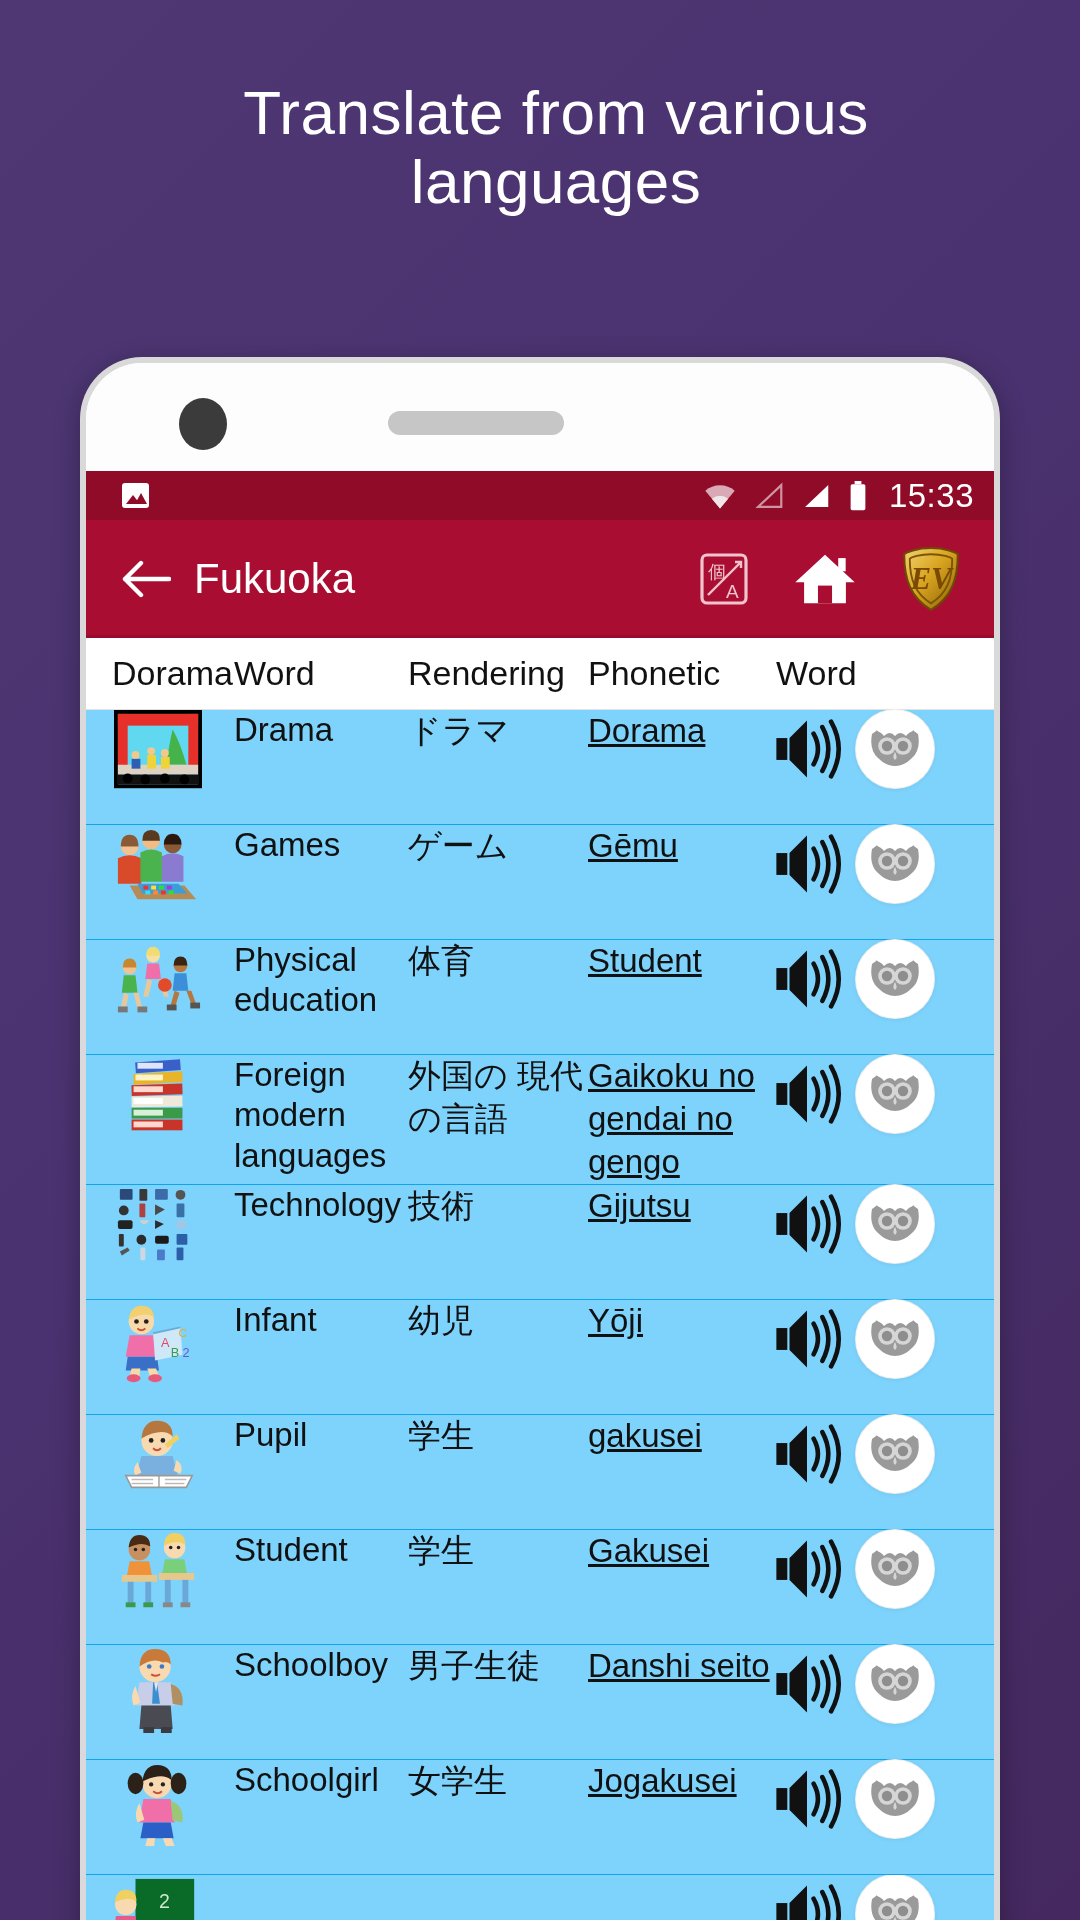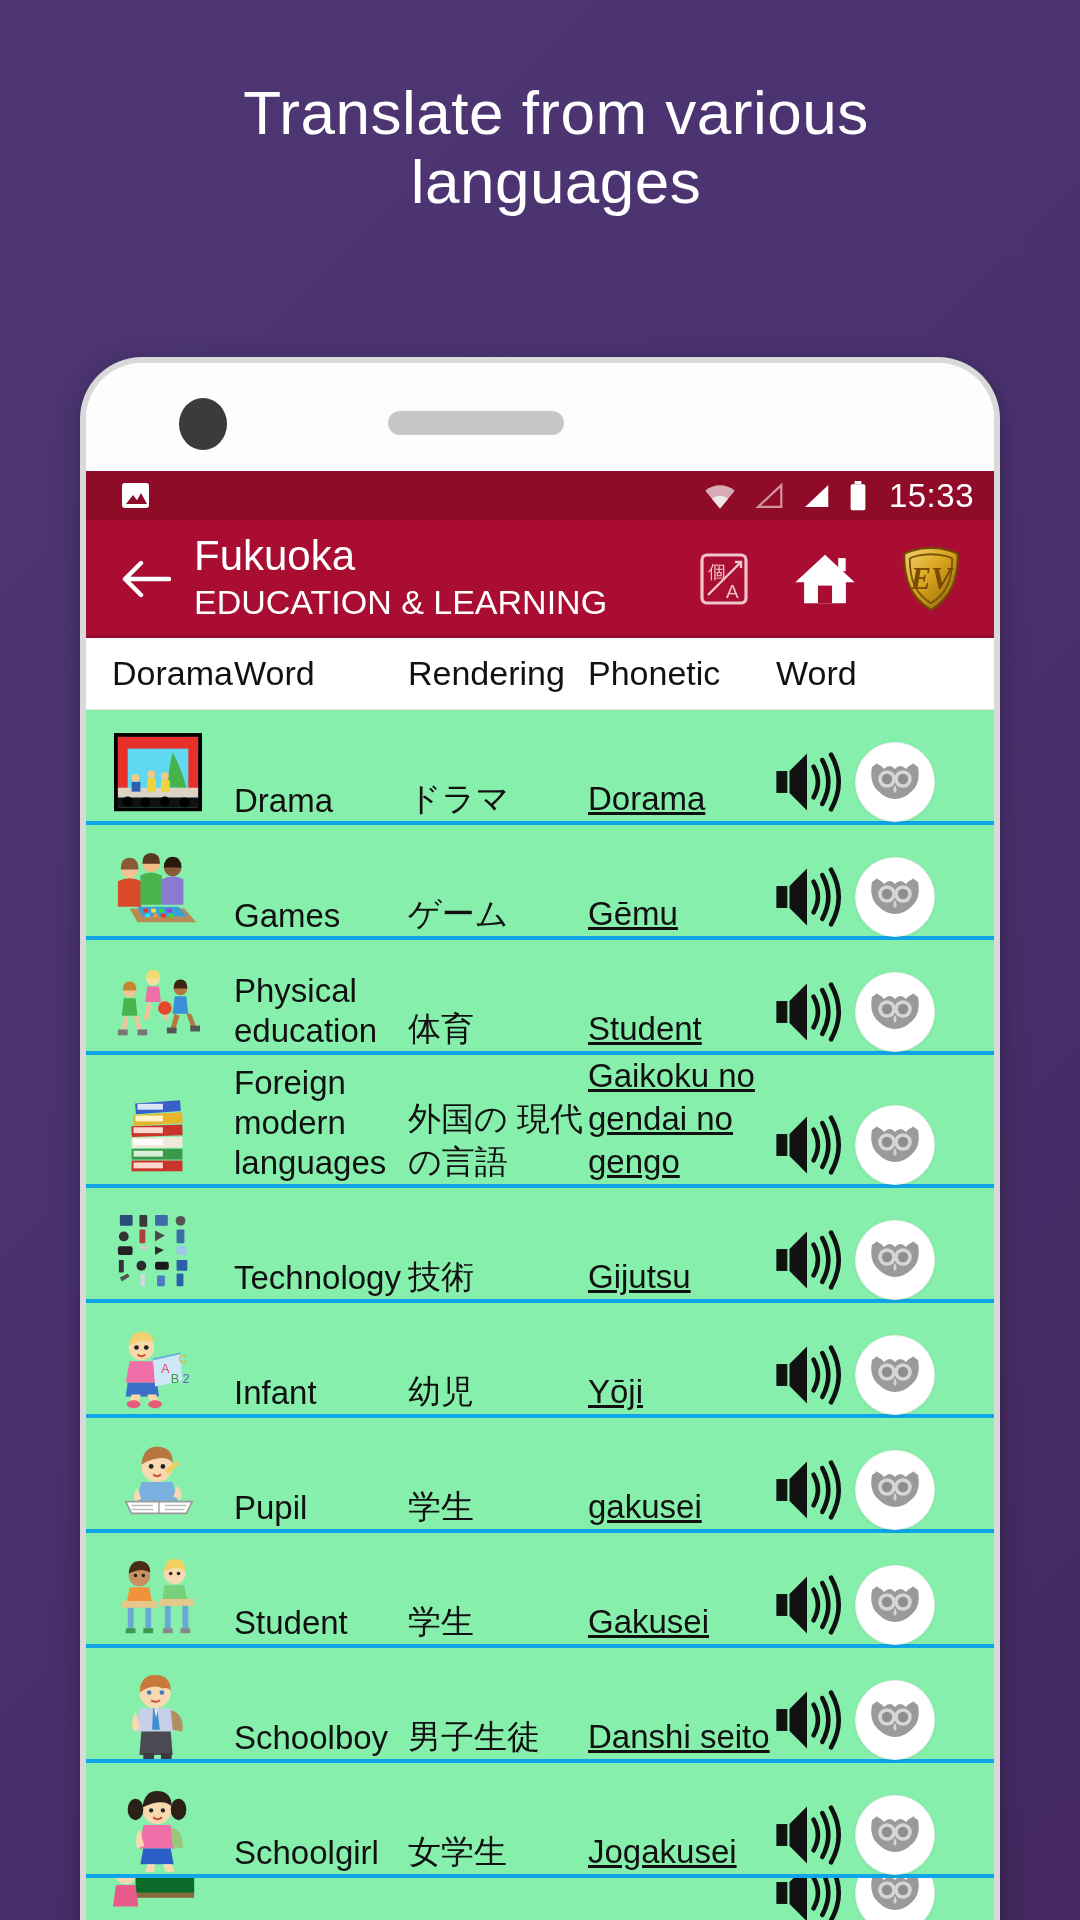--- a/index.html
+++ b/index.html
@@ -100,23 +100,23 @@
     background:#fff;
   }
   .thead div{ font-size:34px; color:#111; }
   .c-img{   width:148px; padding-left:26px; }
   .c-word{  width:160px; }
   .c-rend{  width:190px; padding-left:14px;}
   .c-phon{  width:186px; padding-left:4px;}
   .c-aud{   width:180px; padding-left:6px;}
 
   .row{
-    display:flex; align-items:flex-end;
-    border-bottom:4px solid #0ea5e9;
-    background:#86efac; min-height:115px;
+    display:flex; align-items:flex-start;
+    border-bottom:1px solid #0ea5e9;
+    background:#7dd3fc; min-height:115px;
   }
   .cell{ display:flex; align-items:center; }
   .cell-img{ width:148px; padding-left:26px; justify-content:flex-start; }
   .cell-word{ width:160px; font-size:33px; color:#111; line-height:1.22; }
   .cell-rend{ width:190px; padding-left:14px; font-size:33px; color:#111; line-height:1.3;}
   .cell-phon{ width:186px; padding-left:4px; font-size:33px; color:#111; line-height:1.3;text-decoration:underline;}
   .cell-aud{ width:196px; padding-left:2px; display:flex; align-items:center; gap:14px;}
 
   .thumb{
     width:92px; height:88px; display:flex; align-items:center; justify-content:center;
@@ -173,21 +173,20 @@
       </div>
 
       <div class="appbar">
         <div class="back-btn">
           <svg width="52" height="44" viewBox="0 0 26 22">
             <path d="M11 3 L3 11 L11 19 M3 11 L25 11" fill="none" stroke="#ffffff" stroke-width="2.2" stroke-linecap="round" stroke-linejoin="round"></path>
           </svg>
         </div>
         <div class="titles">
           <div class="t-main">Fukuoka</div>
-          <div class="t-sub">EDUCATION &amp; LEARNING</div>
         </div>
         <div class="appbar-actions">
           <svg width="52" height="56" viewBox="0 0 26 28">
             <rect x="2" y="2" width="22" height="24" rx="2.5" fill="none" stroke="#f0c3cd" stroke-width="1.6"></rect>
             <text x="5" y="13.5" font-size="9" fill="#f0c3cd" font-family="'DejaVu Sans', sans-serif">個</text>
             <text x="14" y="23.5" font-size="9.5" fill="#f0c3cd" font-family="'Liberation Sans', sans-serif">A</text>
             <path d="M5 22 L21 6" stroke="#f0c3cd" stroke-width="1.2" fill="none"></path>
             <path d="M18.5 5.5 L21.5 5.5 L21.5 8.5" stroke="#f0c3cd" stroke-width="1.2" fill="none"></path>
           </svg>
           <svg width="66" height="58" viewBox="0 0 30 26">

